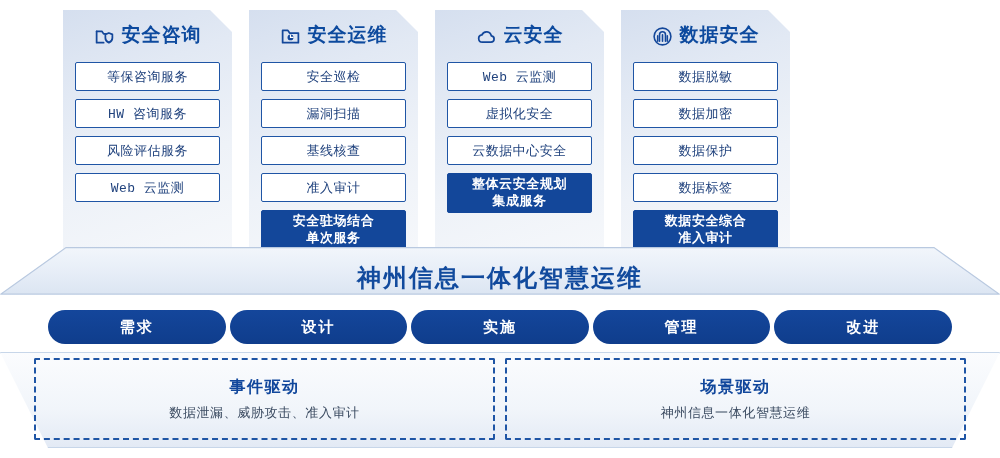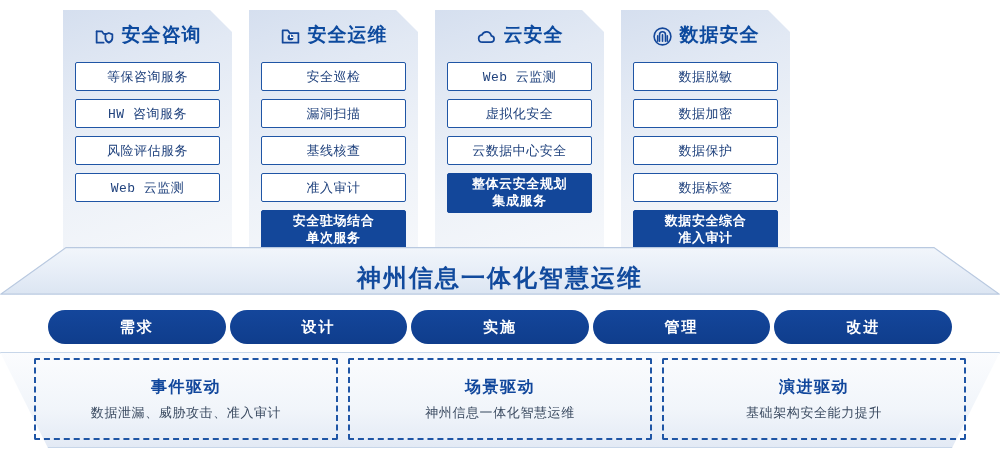--- a/index.html
+++ b/index.html
@@ -260,19 +260,15 @@
   <div class="bottom"></div>
   <div class="drivers">
     <div class="driver">
       <div class="driver-title">事件驱动</div>
       <div class="driver-desc">数据泄漏、威胁攻击、准入审计</div>
     </div>
     <div class="driver">
       <div class="driver-title">场景驱动</div>
       <div class="driver-desc">神州信息一体化智慧运维</div>
     </div>
-    <div class="driver">
-      <div class="driver-title">演进驱动</div>
-      <div class="driver-desc">基础架构安全能力提升</div>
-    </div>
   </div>
 
 </div>
 
 </body></html>

